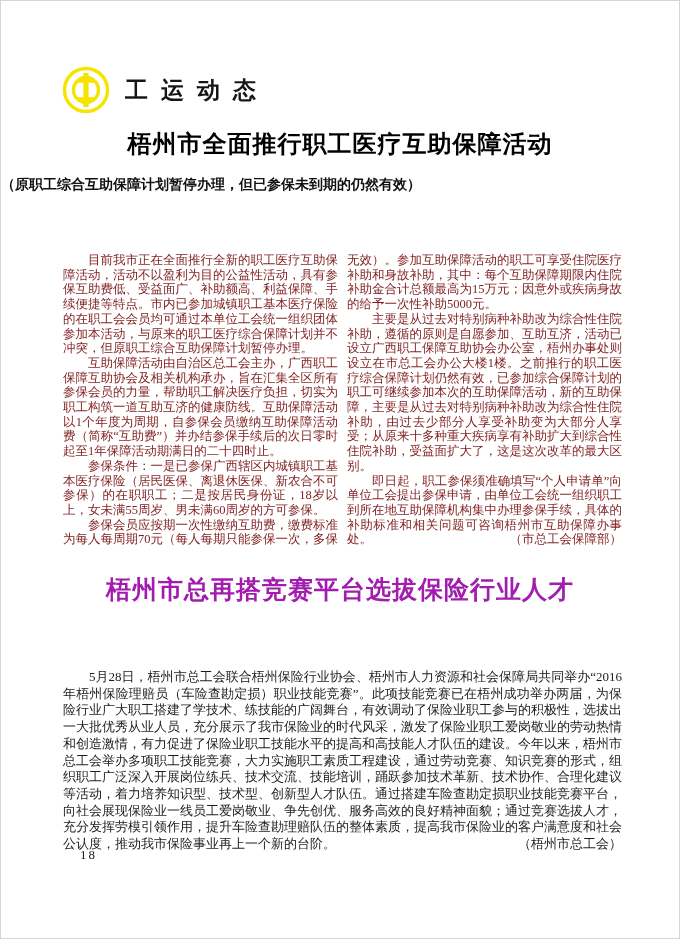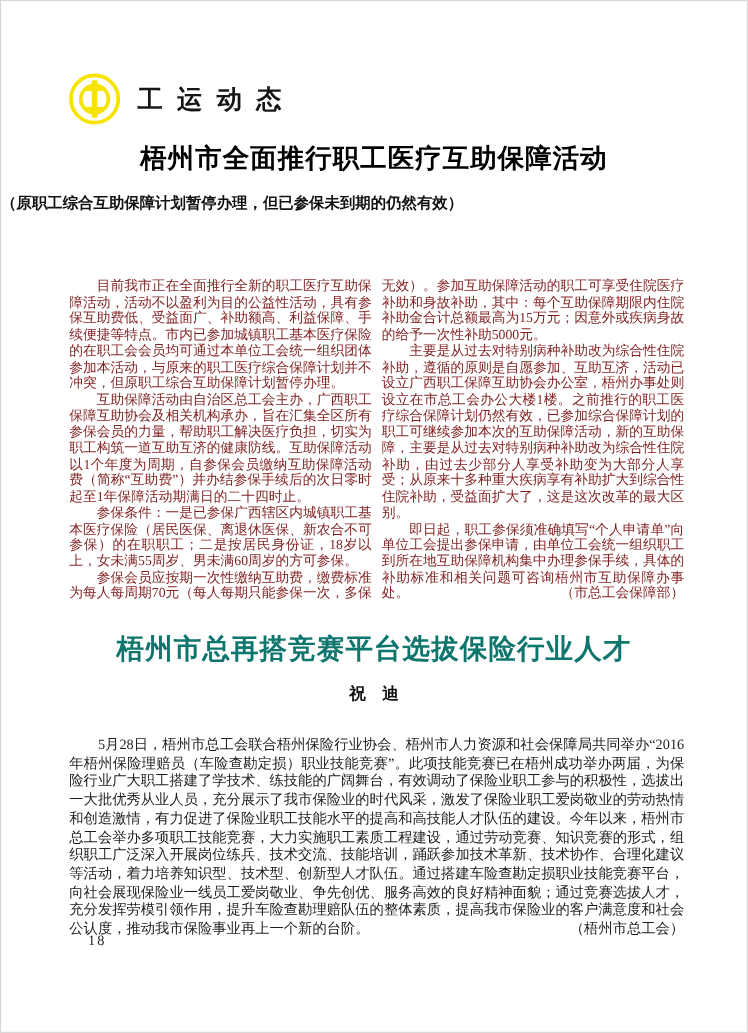--- a/index.html
+++ b/index.html
@@ -83,21 +83,21 @@
   
   .a2-title {
     position: absolute;
     top: 572px;
     left: 0;
     width: 100%;
     text-align: center;
     font-size: 25px;
     font-weight: bold;
     letter-spacing: 1px;
-    color: #0f766e;
+    color: #a21caf;
   }
   .a2-author {
     position: absolute;
     top: 620px;
     left: 0;
     width: 100%;
     text-align: center;
     font-size: 15px;
     font-weight: bold;
     font-family: "Liberation Sans", sans-serif;
@@ -152,21 +152,20 @@
   <div class="a1-body">
     <p>目前我市正在全面推行全新的职工医疗互助保障活动，活动不以盈利为目的公益性活动，具有参保互助费低、受益面广、补助额高、利益保障、手续便捷等特点。市内已参加城镇职工基本医疗保险的在职工会会员均可通过本单位工会统一组织团体参加本活动，与原来的职工医疗综合保障计划并不冲突，但原职工综合互助保障计划暂停办理。</p>
     <p>互助保障活动由自治区总工会主办，广西职工保障互助协会及相关机构承办，旨在汇集全区所有参保会员的力量，帮助职工解决医疗负担，切实为职工构筑一道互助互济的健康防线。互助保障活动以1个年度为周期，自参保会员缴纳互助保障活动费（简称“互助费”）并办结参保手续后的次日零时起至1年保障活动期满日的二十四时止。</p>
     <p>参保条件：一是已参保广西辖区内城镇职工基本医疗保险（居民医保、离退休医保、新农合不可参保）的在职职工；二是按居民身份证，18岁以上，女未满55周岁、男未满60周岁的方可参保。</p>
     <p>参保会员应按期一次性缴纳互助费，缴费标准为每人每周期70元（每人每期只能参保一次，多保无效）。参加互助保障活动的职工可享受住院医疗补助和身故补助，其中：每个互助保障期限内住院补助金合计总额最高为15万元；因意外或疾病身故的给予一次性补助5000元。</p>
     <p>主要是从过去对特别病种补助改为综合性住院补助，遵循的原则是自愿参加、互助互济，活动已设立广西职工保障互助协会办公室，梧州办事处则设立在市总工会办公大楼1楼。之前推行的职工医疗综合保障计划仍然有效，已参加综合保障计划的职工可继续参加本次的互助保障活动，新的互助保障，主要是从过去对特别病种补助改为综合性住院补助，由过去少部分人享受补助变为大部分人享受；从原来十多种重大疾病享有补助扩大到综合性住院补助，受益面扩大了，这是这次改革的最大区别。</p>
     <p><span>即日起，职工参保须准确填写“个人申请单”向单位工会提出参保申请，由单位工会统一组织职工到所在地互助保障机构集中办理参保手续，具体的补助标准和相关问题可咨询梧州市互助保障办事处。</span><span class="attribution">（市总工会保障部）</span></p>
   </div>
 
   <div class="a2-title">梧州市总再搭竞赛平台选拔保险行业人才</div>
-  <div class="a2-author">祝　迪</div>
 
   <div class="a2-body">
     <p><span>5月28日，梧州市总工会联合梧州保险行业协会、梧州市人力资源和社会保障局共同举办“2016年梧州保险理赔员（车险查勘定损）职业技能竞赛”。此项技能竞赛已在梧州成功举办两届，为保险行业广大职工搭建了学技术、练技能的广阔舞台，有效调动了保险业职工参与的积极性，选拔出一大批优秀从业人员，充分展示了我市保险业的时代风采，激发了保险业职工爱岗敬业的劳动热情和创造激情，有力促进了保险业职工技能水平的提高和高技能人才队伍的建设。今年以来，梧州市总工会举办多项职工技能竞赛，大力实施职工素质工程建设，通过劳动竞赛、知识竞赛的形式，组织职工广泛深入开展岗位练兵、技术交流、技能培训，踊跃参加技术革新、技术协作、合理化建议等活动，着力培养知识型、技术型、创新型人才队伍。通过搭建车险查勘定损职业技能竞赛平台，向社会展现保险业一线员工爱岗敬业、争先创优、服务高效的良好精神面貌；通过竞赛选拔人才，充分发挥劳模引领作用，提升车险查勘理赔队伍的整体素质，提高我市保险业的客户满意度和社会公认度，推动我市保险事业再上一个新的台阶。</span><span class="attribution">（梧州市总工会）</span></p>
   </div>
 
   <div class="page-number">18</div>
 
 </div>
 
 </body></html>

